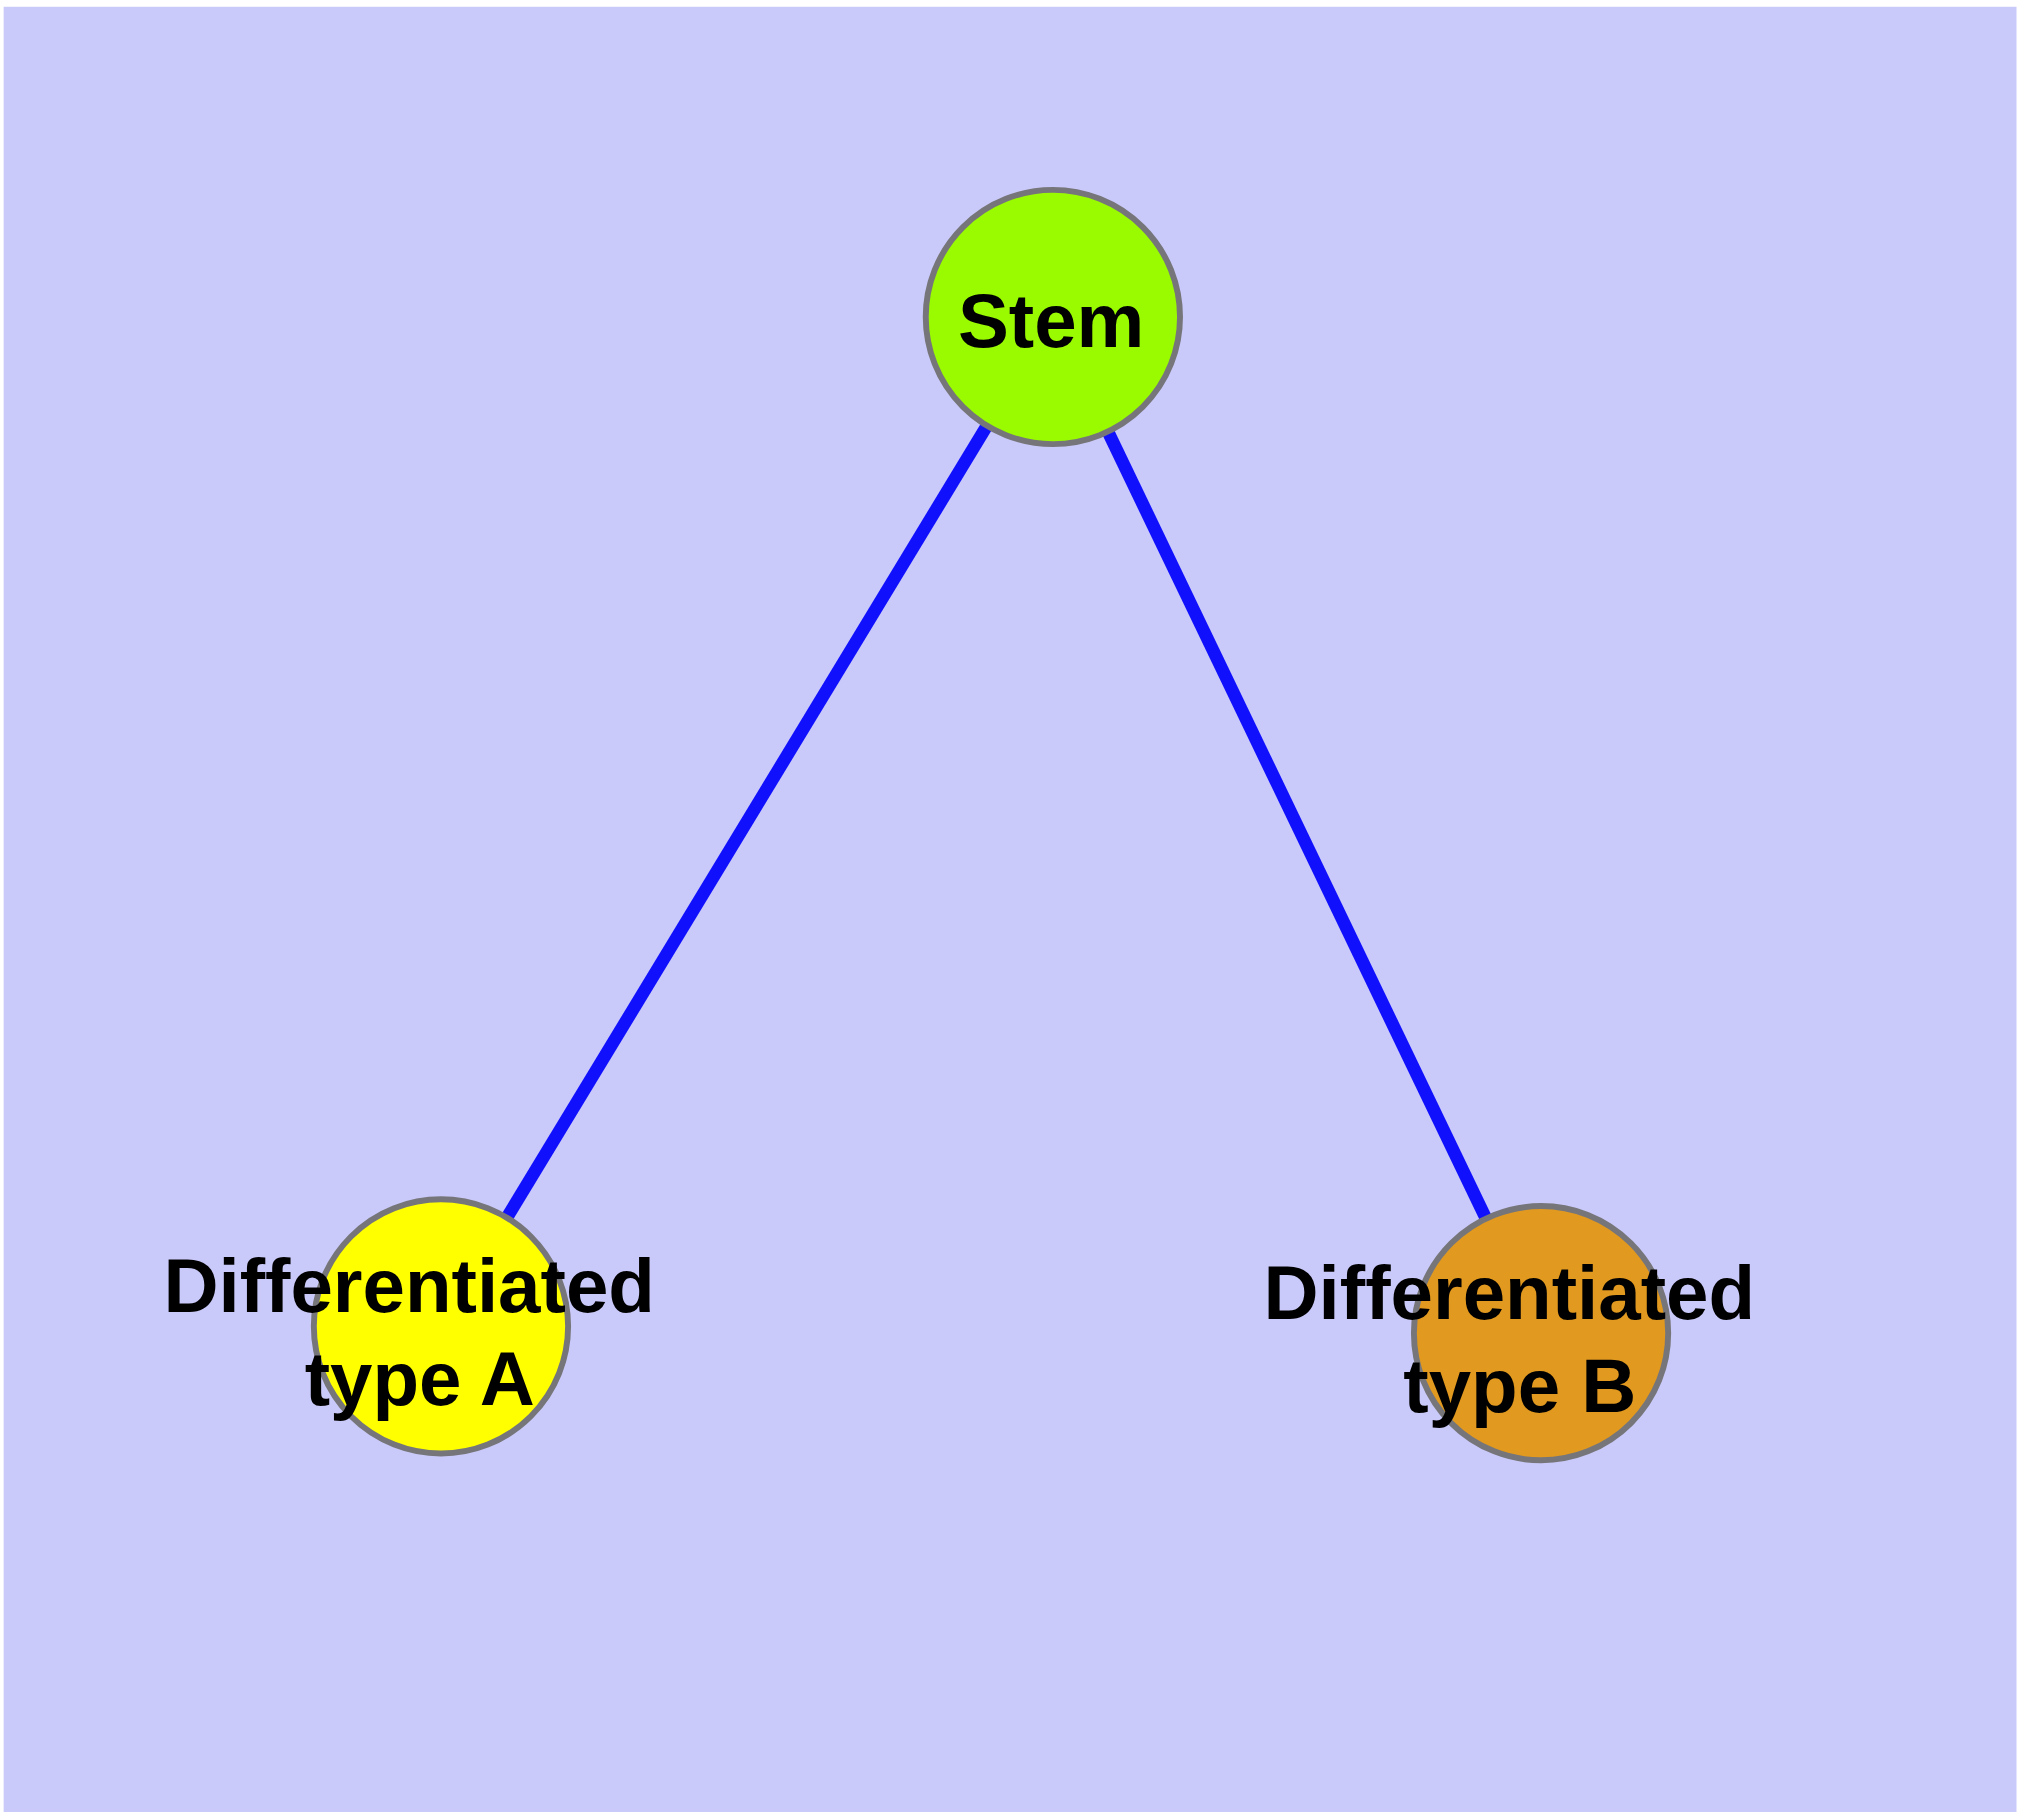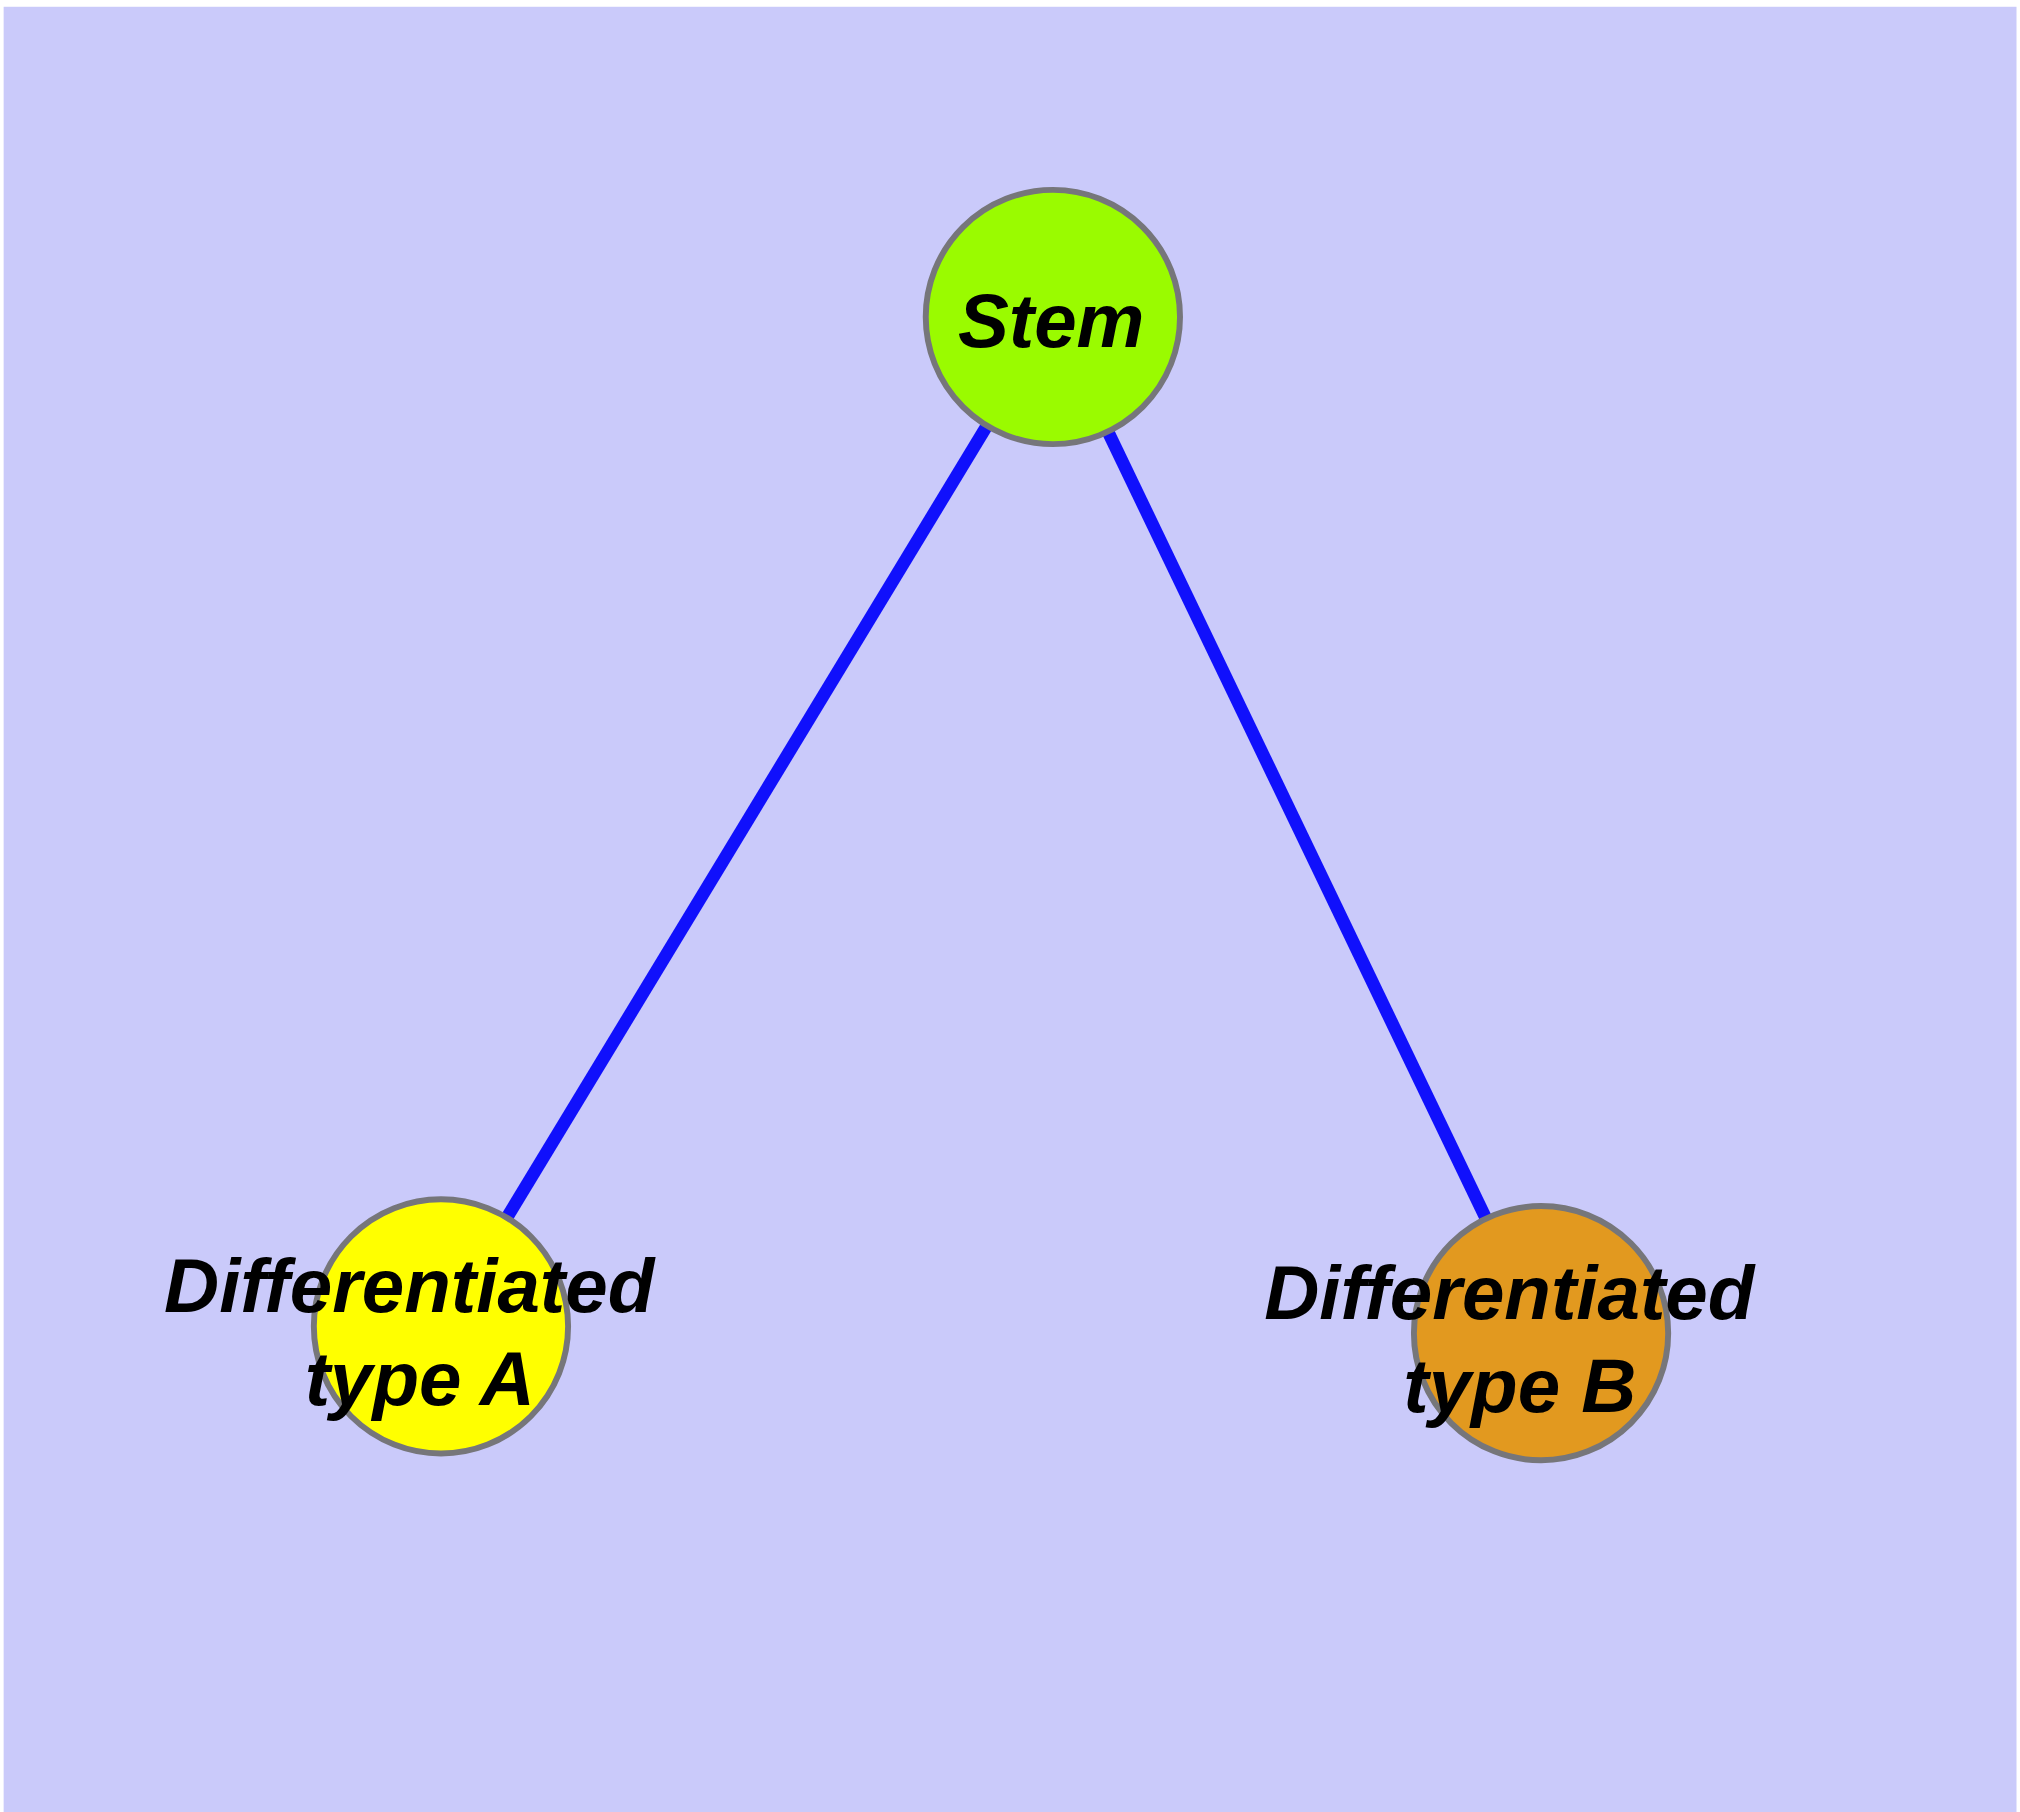--- a/index.html
+++ b/index.html
@@ -8,21 +8,20 @@
     background: #ffffff;
     width: 2021px;
     height: 1812px;
     overflow: hidden;
   }
   .canvas {
     position: relative;
     width: 2021px;
     height: 1812px;
     font-family: "Liberation Sans", sans-serif;
-    font-style: italic;
   }
   svg.diagram {
     display: block;
     width: 2021px;
     height: 1812px;
   }
   .node-label {
     font-family: "Liberation Sans", sans-serif;
     font-weight: bold;
     font-size: 90px;

